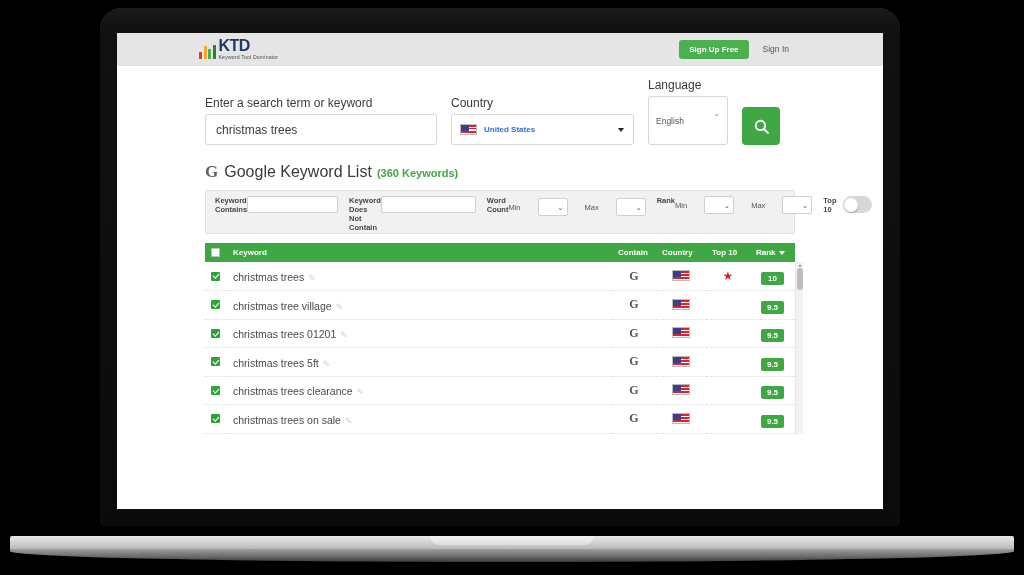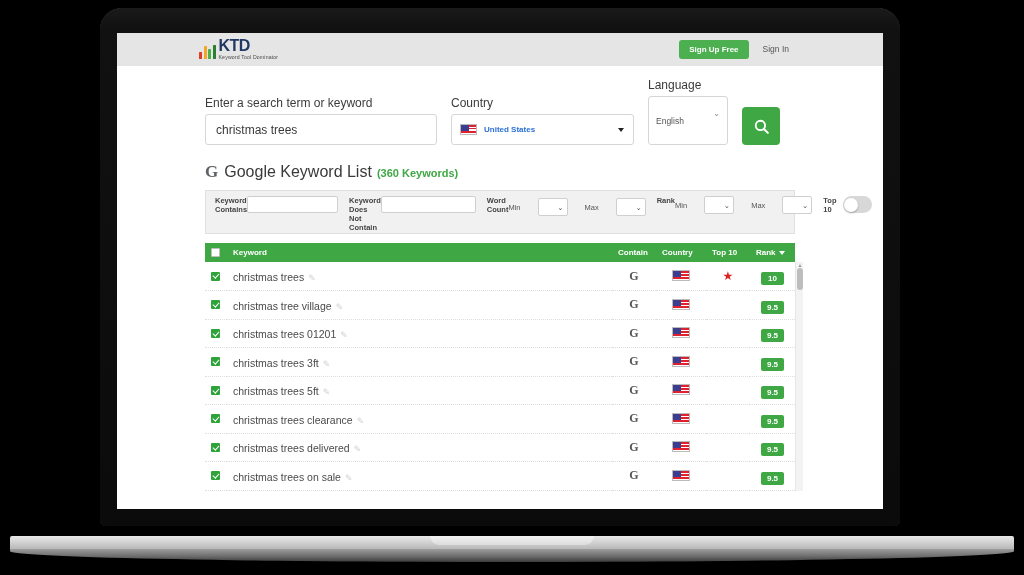--- a/index.html
+++ b/index.html
@@ -405,51 +405,31 @@
               <td class="cell-keyword"><span class="keyword-text">christmas trees 01201</span><span class="edit-pencil">✎</span></td>
               <td class="cell-source">G</td>
               <td class="cell-country"><span class="flag-icon"></span></td>
               <td class="cell-top10"></td>
               <td class="cell-rank"><span class="rank-badge">9.5</span></td>
             </tr>
             <tr>
               <td class="cell-check">
                 <span class="row-checkbox"></span>
               </td>
-              <td class="cell-keyword"><span class="keyword-text">christmas trees 3ft</span><span class="edit-pencil">✎</span></td>
+              <td class="cell-keyword"><span class="keyword-text">christmas trees 5ft</span><span class="edit-pencil">✎</span></td>
               <td class="cell-source">G</td>
               <td class="cell-country"><span class="flag-icon"></span></td>
               <td class="cell-top10"></td>
               <td class="cell-rank"><span class="rank-badge">9.5</span></td>
             </tr>
             <tr>
               <td class="cell-check">
                 <span class="row-checkbox"></span>
               </td>
-              <td class="cell-keyword"><span class="keyword-text">christmas trees 5ft</span><span class="edit-pencil">✎</span></td>
-              <td class="cell-source">G</td>
-              <td class="cell-country"><span class="flag-icon"></span></td>
-              <td class="cell-top10"></td>
-              <td class="cell-rank"><span class="rank-badge">9.5</span></td>
-            </tr>
-            <tr>
-              <td class="cell-check">
-                <span class="row-checkbox"></span>
-              </td>
               <td class="cell-keyword"><span class="keyword-text">christmas trees clearance</span><span class="edit-pencil">✎</span></td>
-              <td class="cell-source">G</td>
-              <td class="cell-country"><span class="flag-icon"></span></td>
-              <td class="cell-top10"></td>
-              <td class="cell-rank"><span class="rank-badge">9.5</span></td>
-            </tr>
-            <tr>
-              <td class="cell-check">
-                <span class="row-checkbox"></span>
-              </td>
-              <td class="cell-keyword"><span class="keyword-text">christmas trees delivered</span><span class="edit-pencil">✎</span></td>
               <td class="cell-source">G</td>
               <td class="cell-country"><span class="flag-icon"></span></td>
               <td class="cell-top10"></td>
               <td class="cell-rank"><span class="rank-badge">9.5</span></td>
             </tr>
             <tr>
               <td class="cell-check">
                 <span class="row-checkbox"></span>
               </td>
               <td class="cell-keyword"><span class="keyword-text">christmas trees on sale</span><span class="edit-pencil">✎</span></td>

